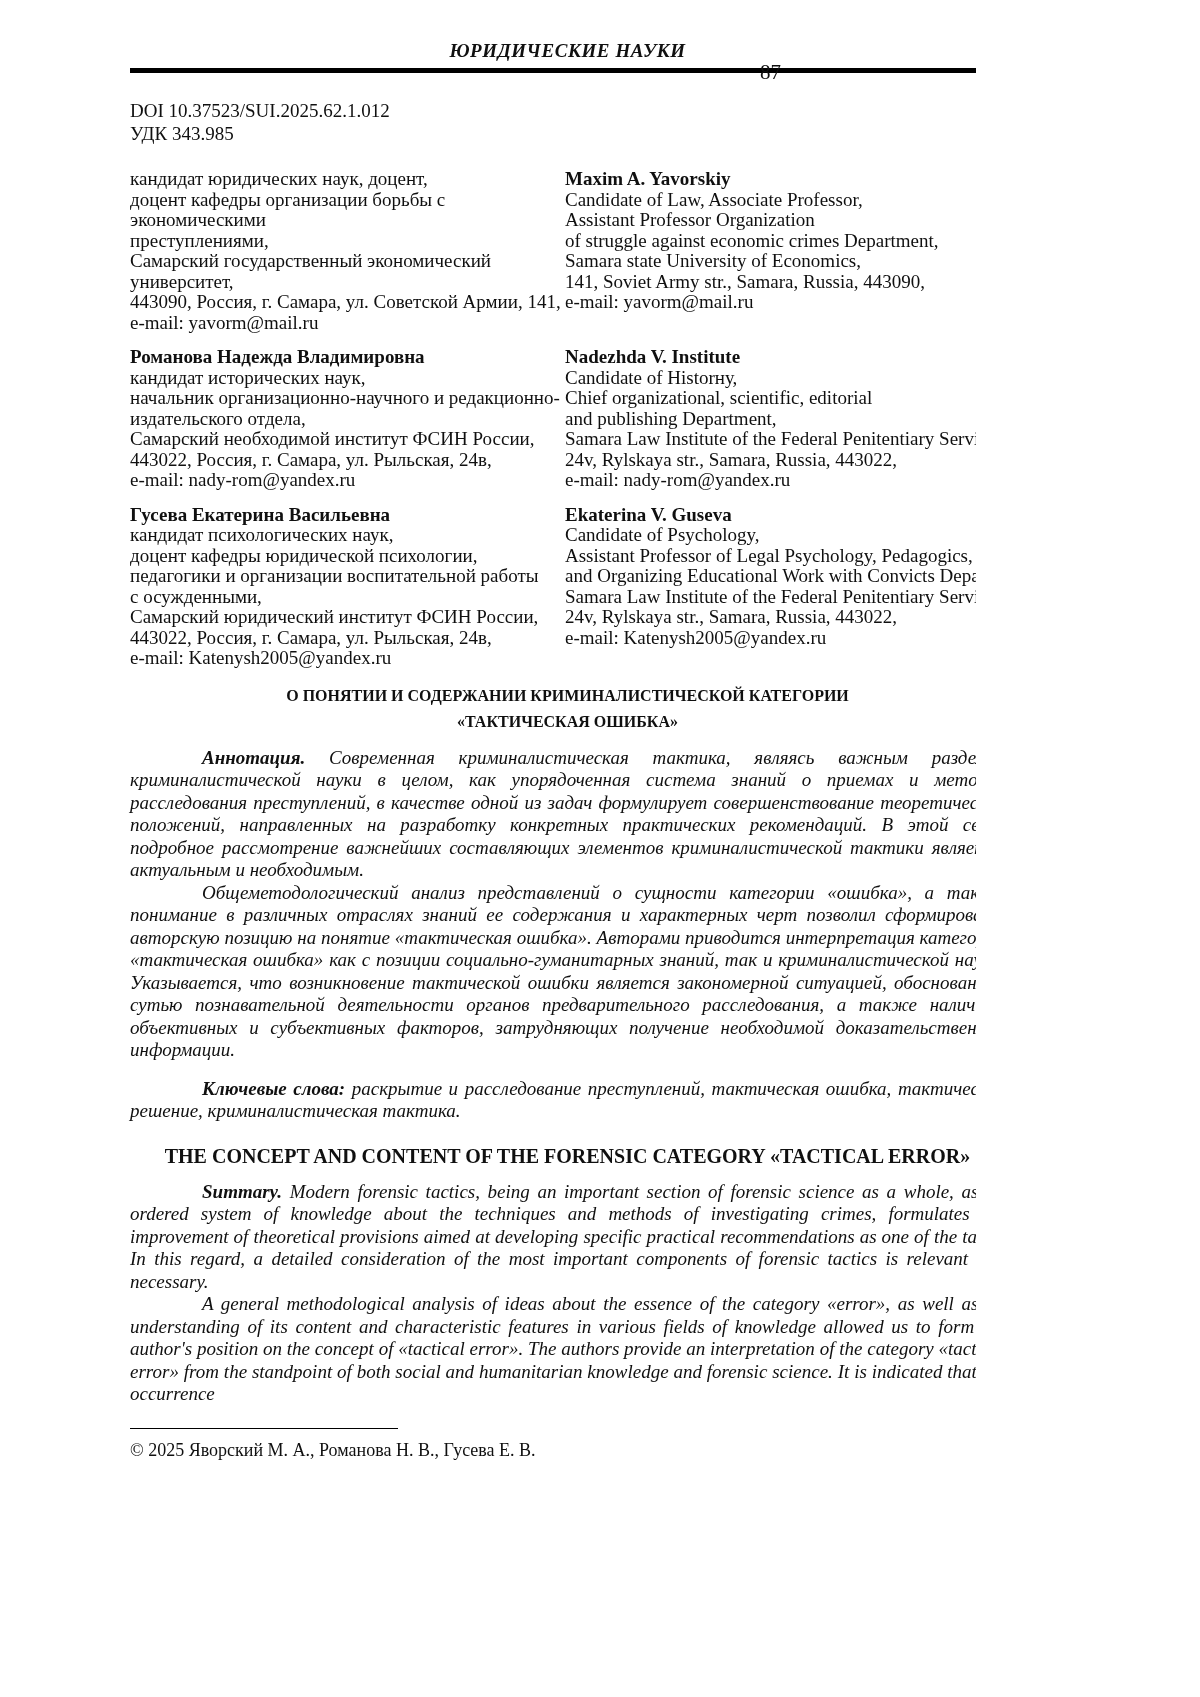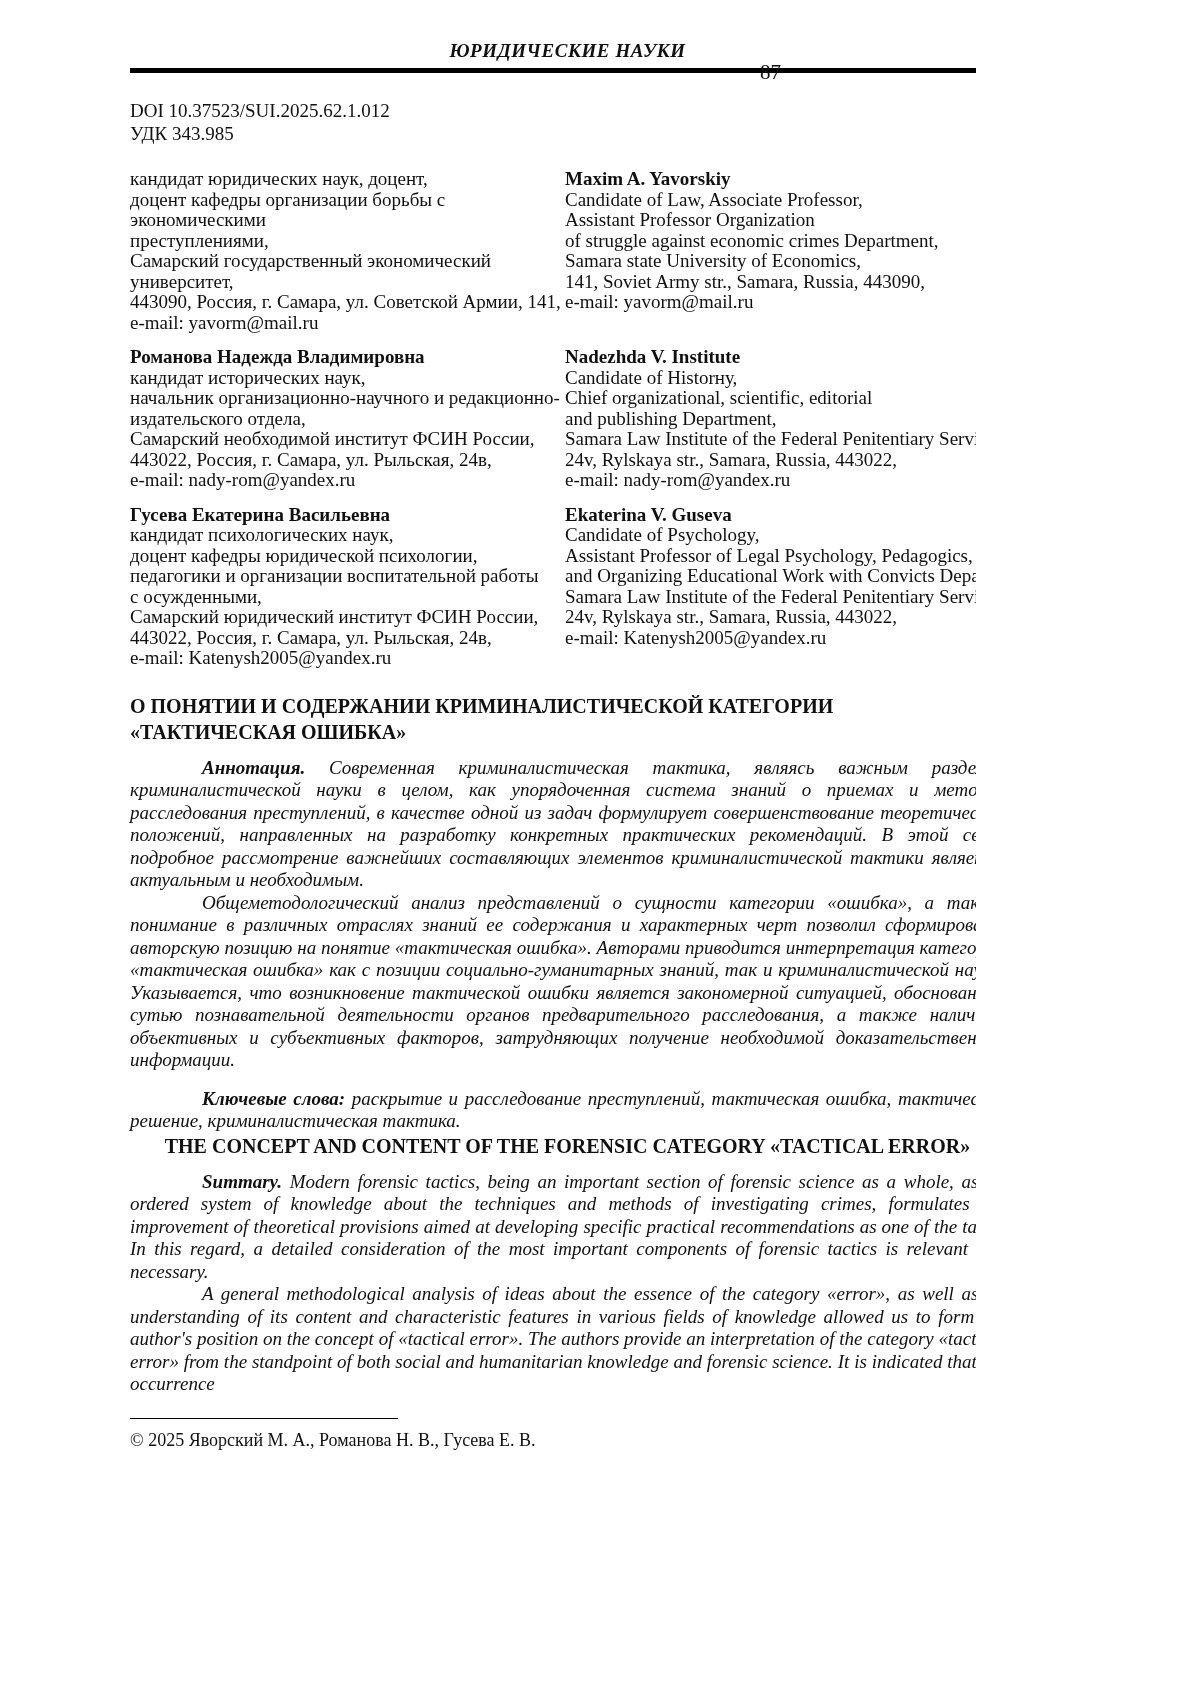--- a/index.html
+++ b/index.html
@@ -34,38 +34,38 @@
     margin-top:24px;
     display:grid;
     grid-template-columns:435px 540px;
     row-gap:14px;
     font-size:19px; line-height:20.5px;
   }
   .author-name { font-weight:bold; }
   .author-info { white-space:pre-line; }
 
   .title-ru {
-    margin-top:24px; text-align:left; font-weight:bold;
-    font-size:20px; line-height:26px; white-space:pre-line;
+    margin-top:14px; text-align:center; font-weight:bold;
+    font-size:16px; line-height:26px; white-space:pre-line;
   }
   .annot, .summary {
     margin-top:12px;
     font-size:19px; line-height:22.5px;
     text-align:justify; font-style:italic;
   }
   .para { text-indent:72px; }
   .plabel { font-weight:bold; }
   .keywords {
     margin-top:16px;
     font-size:19px; line-height:22.5px;
     text-align:justify; font-style:italic;
   }
   .keywords .para { text-indent:72px; }
   .title-en {
-    text-align:center; font-weight:bold;
+    margin-top:20px; text-align:center; font-weight:bold;
     font-size:20px; line-height:26px;
   }
   .footer { margin-top:22px; font-size:18px; font-style:normal; }
   .footer-rule { width:268px; border-top:1.5px solid #000; margin-bottom:11px; }
 </style>
 </head>
 <body>
 
 <div class="page">
 

